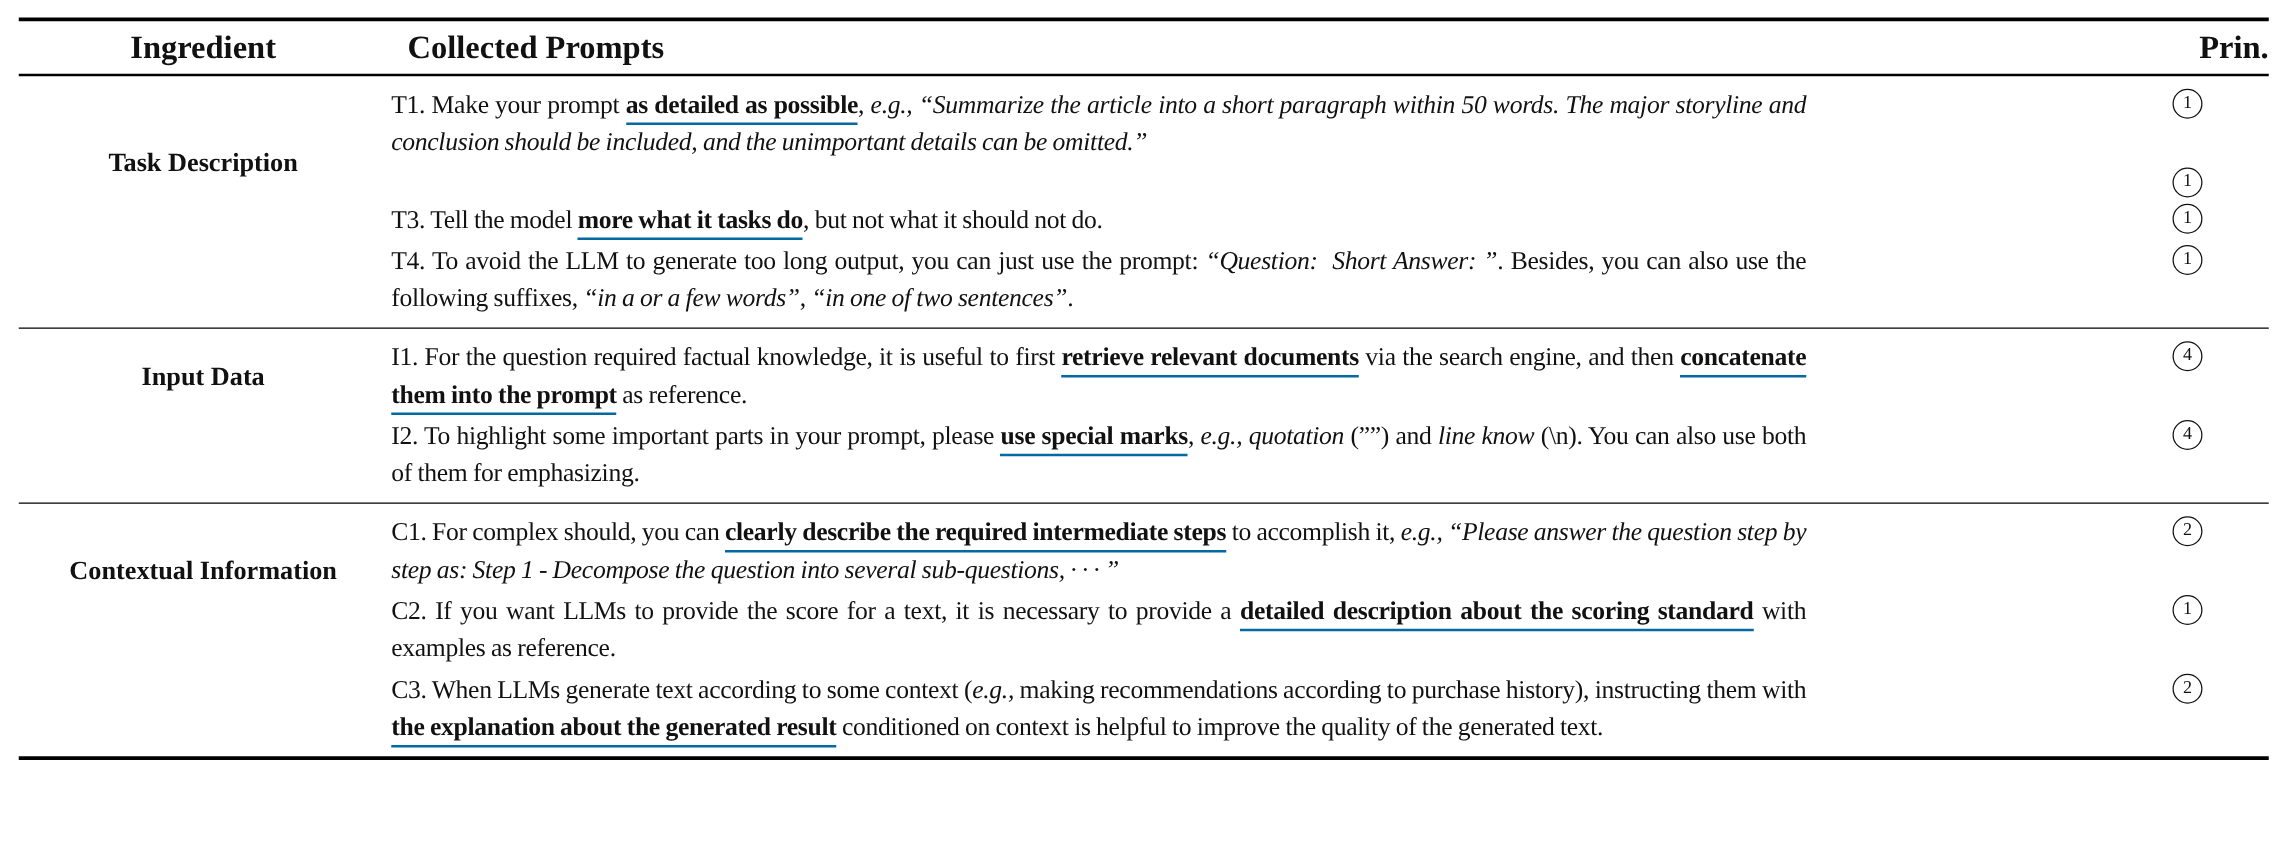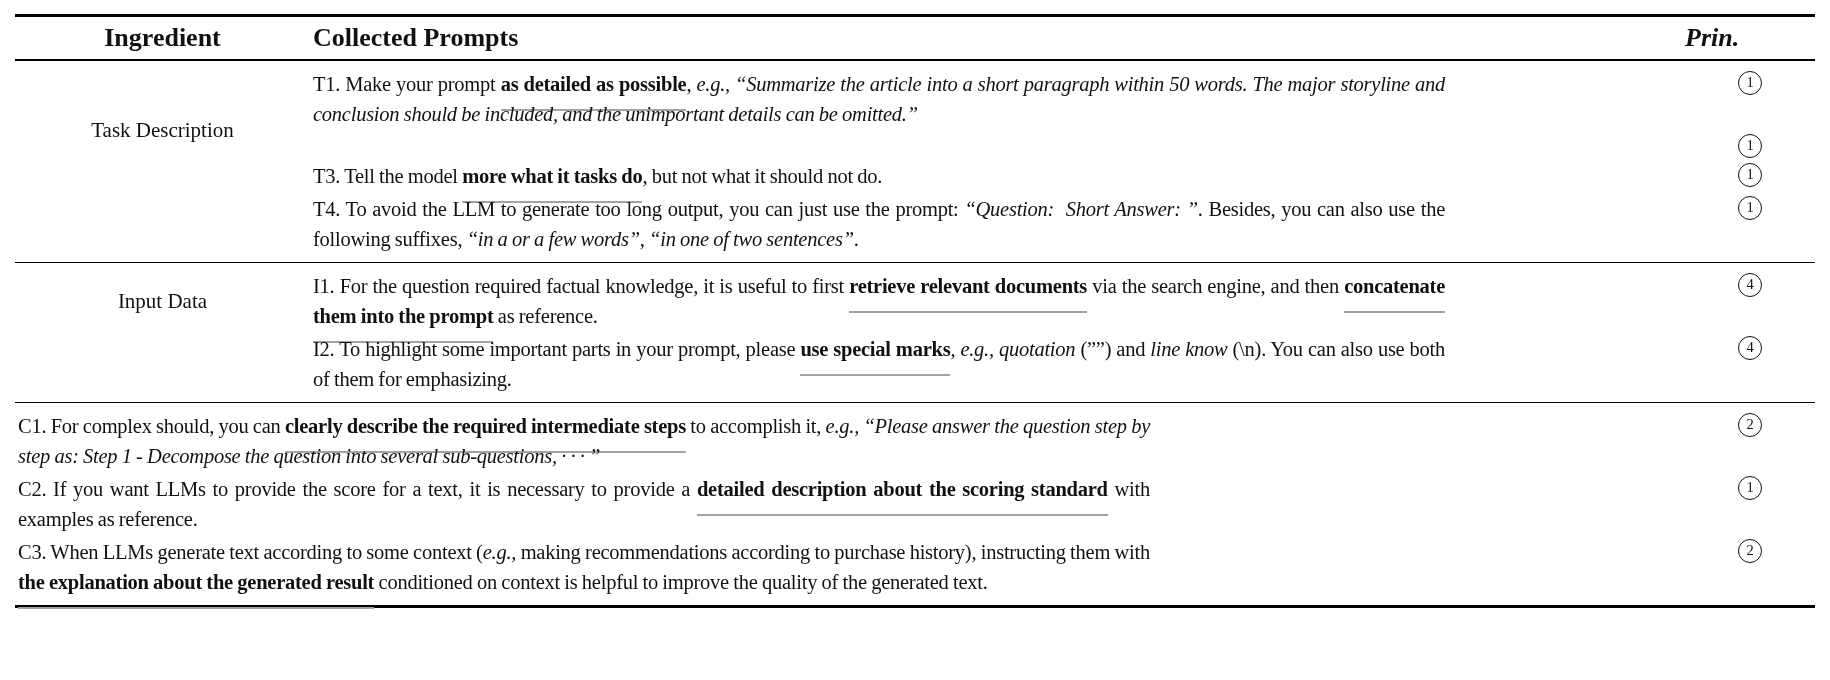--- a/index.html
+++ b/index.html
@@ -3,35 +3,35 @@
 <meta charset="utf-8">
 <style>
   html,body{margin:0;padding:0;background:#ffffff;width:1830px;height:680px;overflow:hidden;
     font-family:"Liberation Serif","DejaVu Serif",serif;color:#111;}
   .paper-table{margin:14px 15px 0 15px;width:1800px;}
   .rule-top,.rule-bottom{border:none;border-top:3px solid #000;margin:0;}
   .rule-mid{border:none;border-top:2px solid #000;margin:0;}
   .header-row{display:flex;align-items:center;height:42px;}
   .hdr{font-weight:bold;font-size:26px;}
   .hdr-ingredient{width:295px;text-align:center;}
-  .hdr-prompts{flex:1;padding-left:3px;}
-  .hdr-prin{width:130px;text-align:left;font-style:italic;}
+  .hdr-prompts{flex:1;padding-left:3px;margin-left:13px;}
+  .hdr-prin{width:130px;text-align:right;}
   .section{display:flex;border-top:1.5px solid #000;padding:8px 0;}
   .section:first-of-type{border-top:none;}
-  .ing-cell{width:295px;text-align:center;font-weight:normal;font-size:21px;line-height:30px;}
+  .ing-cell{width:295px;text-align:center;font-weight:bold;font-size:21px;line-height:30px;}
   .prompts-cell{flex:1;display:flex;flex-direction:column;}
   .prompt-row{display:flex;align-items:flex-start;}
   .prompt-row + .prompt-row{margin-top:3px;}
   .prompt-text{width:1132px;text-align:justify;font-size:20.5px;line-height:30px;
     letter-spacing:-0.25px;word-spacing:-0.5px;padding-left:3px;}
   .gap{flex:1;}
   .prin-cell{width:130px;text-align:center;padding-top:2px;}
   .badge{display:inline-block;width:22px;height:22px;border:1.5px solid #111;border-radius:50%;
     font-size:14.5px;line-height:21px;text-align:center;font-family:"Liberation Serif",serif;}
-  .bu{font-weight:bold;border-bottom:2px solid #a3a3a3;padding-bottom:14px;}
+  .bu{font-weight:bold;border-bottom:2px solid #0369a1;padding-bottom:3px;}
   .i{font-style:italic;}
 </style>
 </head>
 <body>
 
 <div class="paper-table">
   <hr class="rule-top">
   <div class="header-row">
     <div class="hdr hdr-ingredient">Ingredient</div>
     <div class="hdr hdr-prompts">Collected Prompts</div>
@@ -90,20 +90,21 @@
     <div class="prompt-text"><span>I2. To highlight some important parts in your prompt, please </span><span class="bu">use special marks</span><span>, </span><span class="i">e.g., quotation</span><span> (””) and </span><span class="i">line know</span><span> (\n). You can also use both of them for emphasizing.</span></div>
     <div class="gap"></div>
     <div class="prin-cell">
       <span class="badge">4</span>
     </div>
   </div>
 </div>
   </div>
 
   <div class="section">
+    <div class="ing-cell" style="padding-top: 30px;">Contextual Information</div>
     <div class="prompts-cell">
   <div class="prompt-row">
     <div class="prompt-text"><span>C1. For complex should, you can </span><span class="bu">clearly describe the required intermediate steps</span><span> to accomplish it, </span><span class="i">e.g., “Please answer the question step by step as: Step 1 - Decompose the question into several sub-questions, · · · ”</span></div>
     <div class="gap"></div>
     <div class="prin-cell">
       <span class="badge">2</span>
     </div>
   </div>
 
   <div class="prompt-row">

